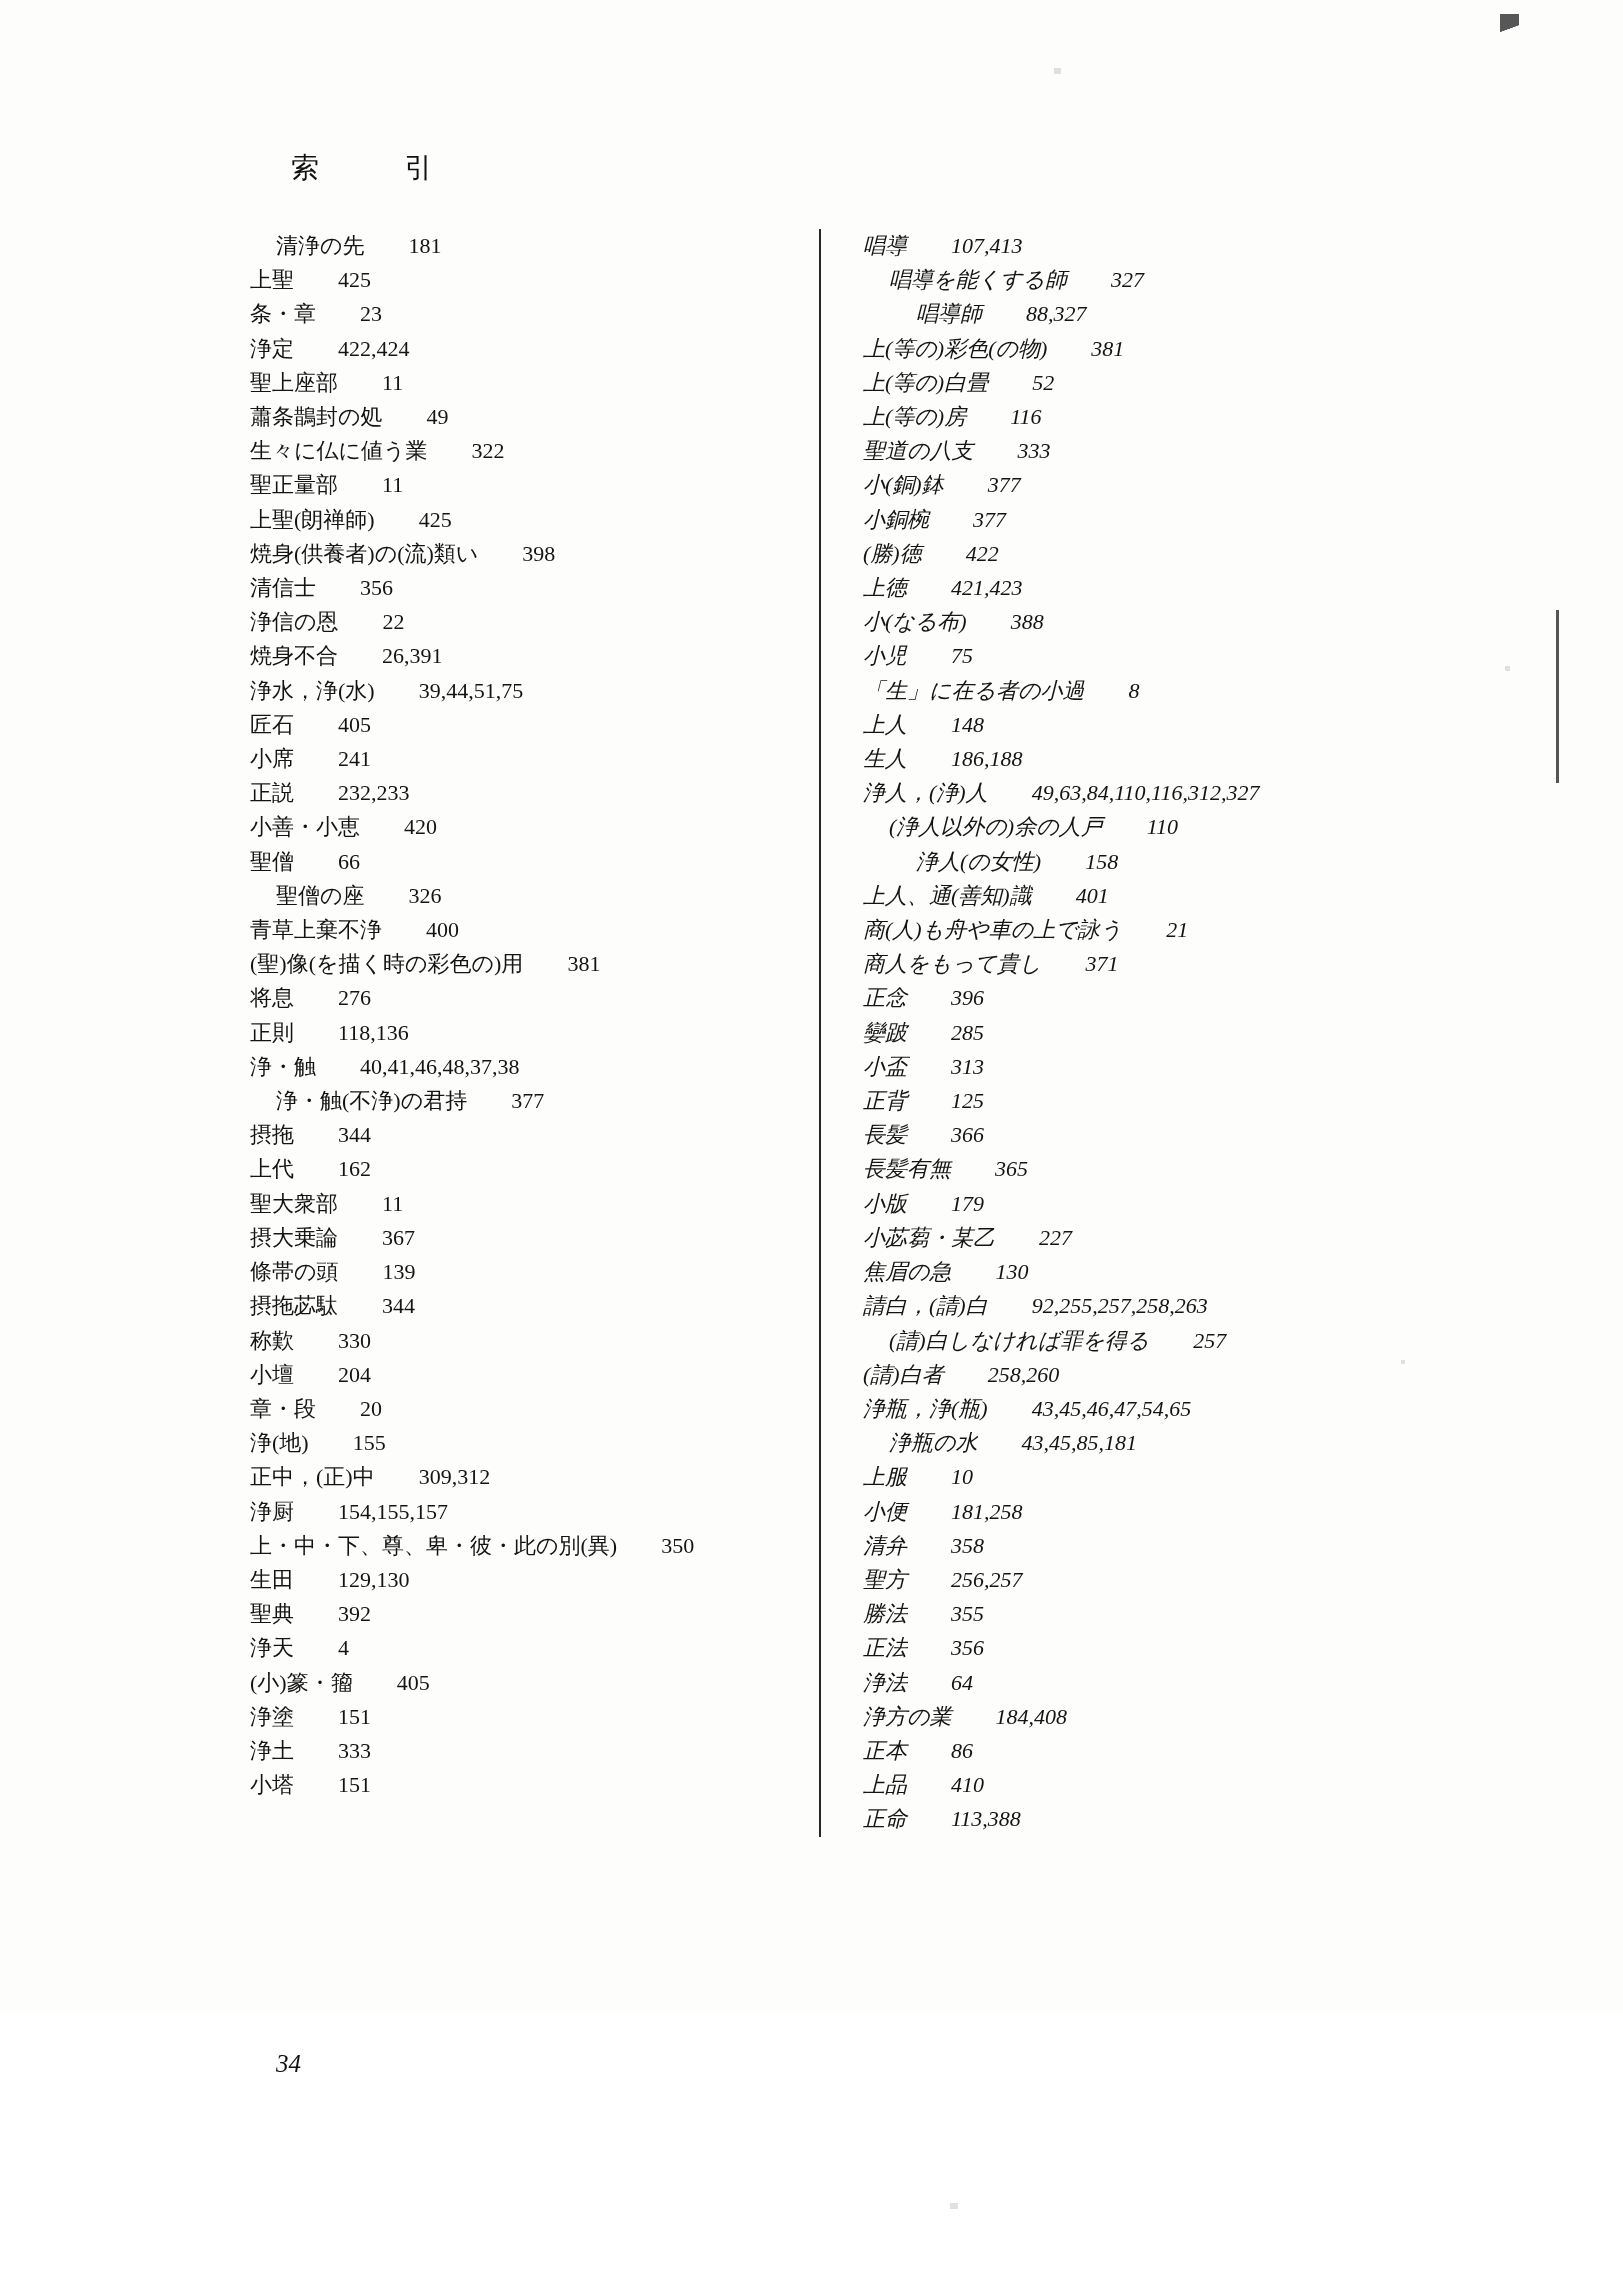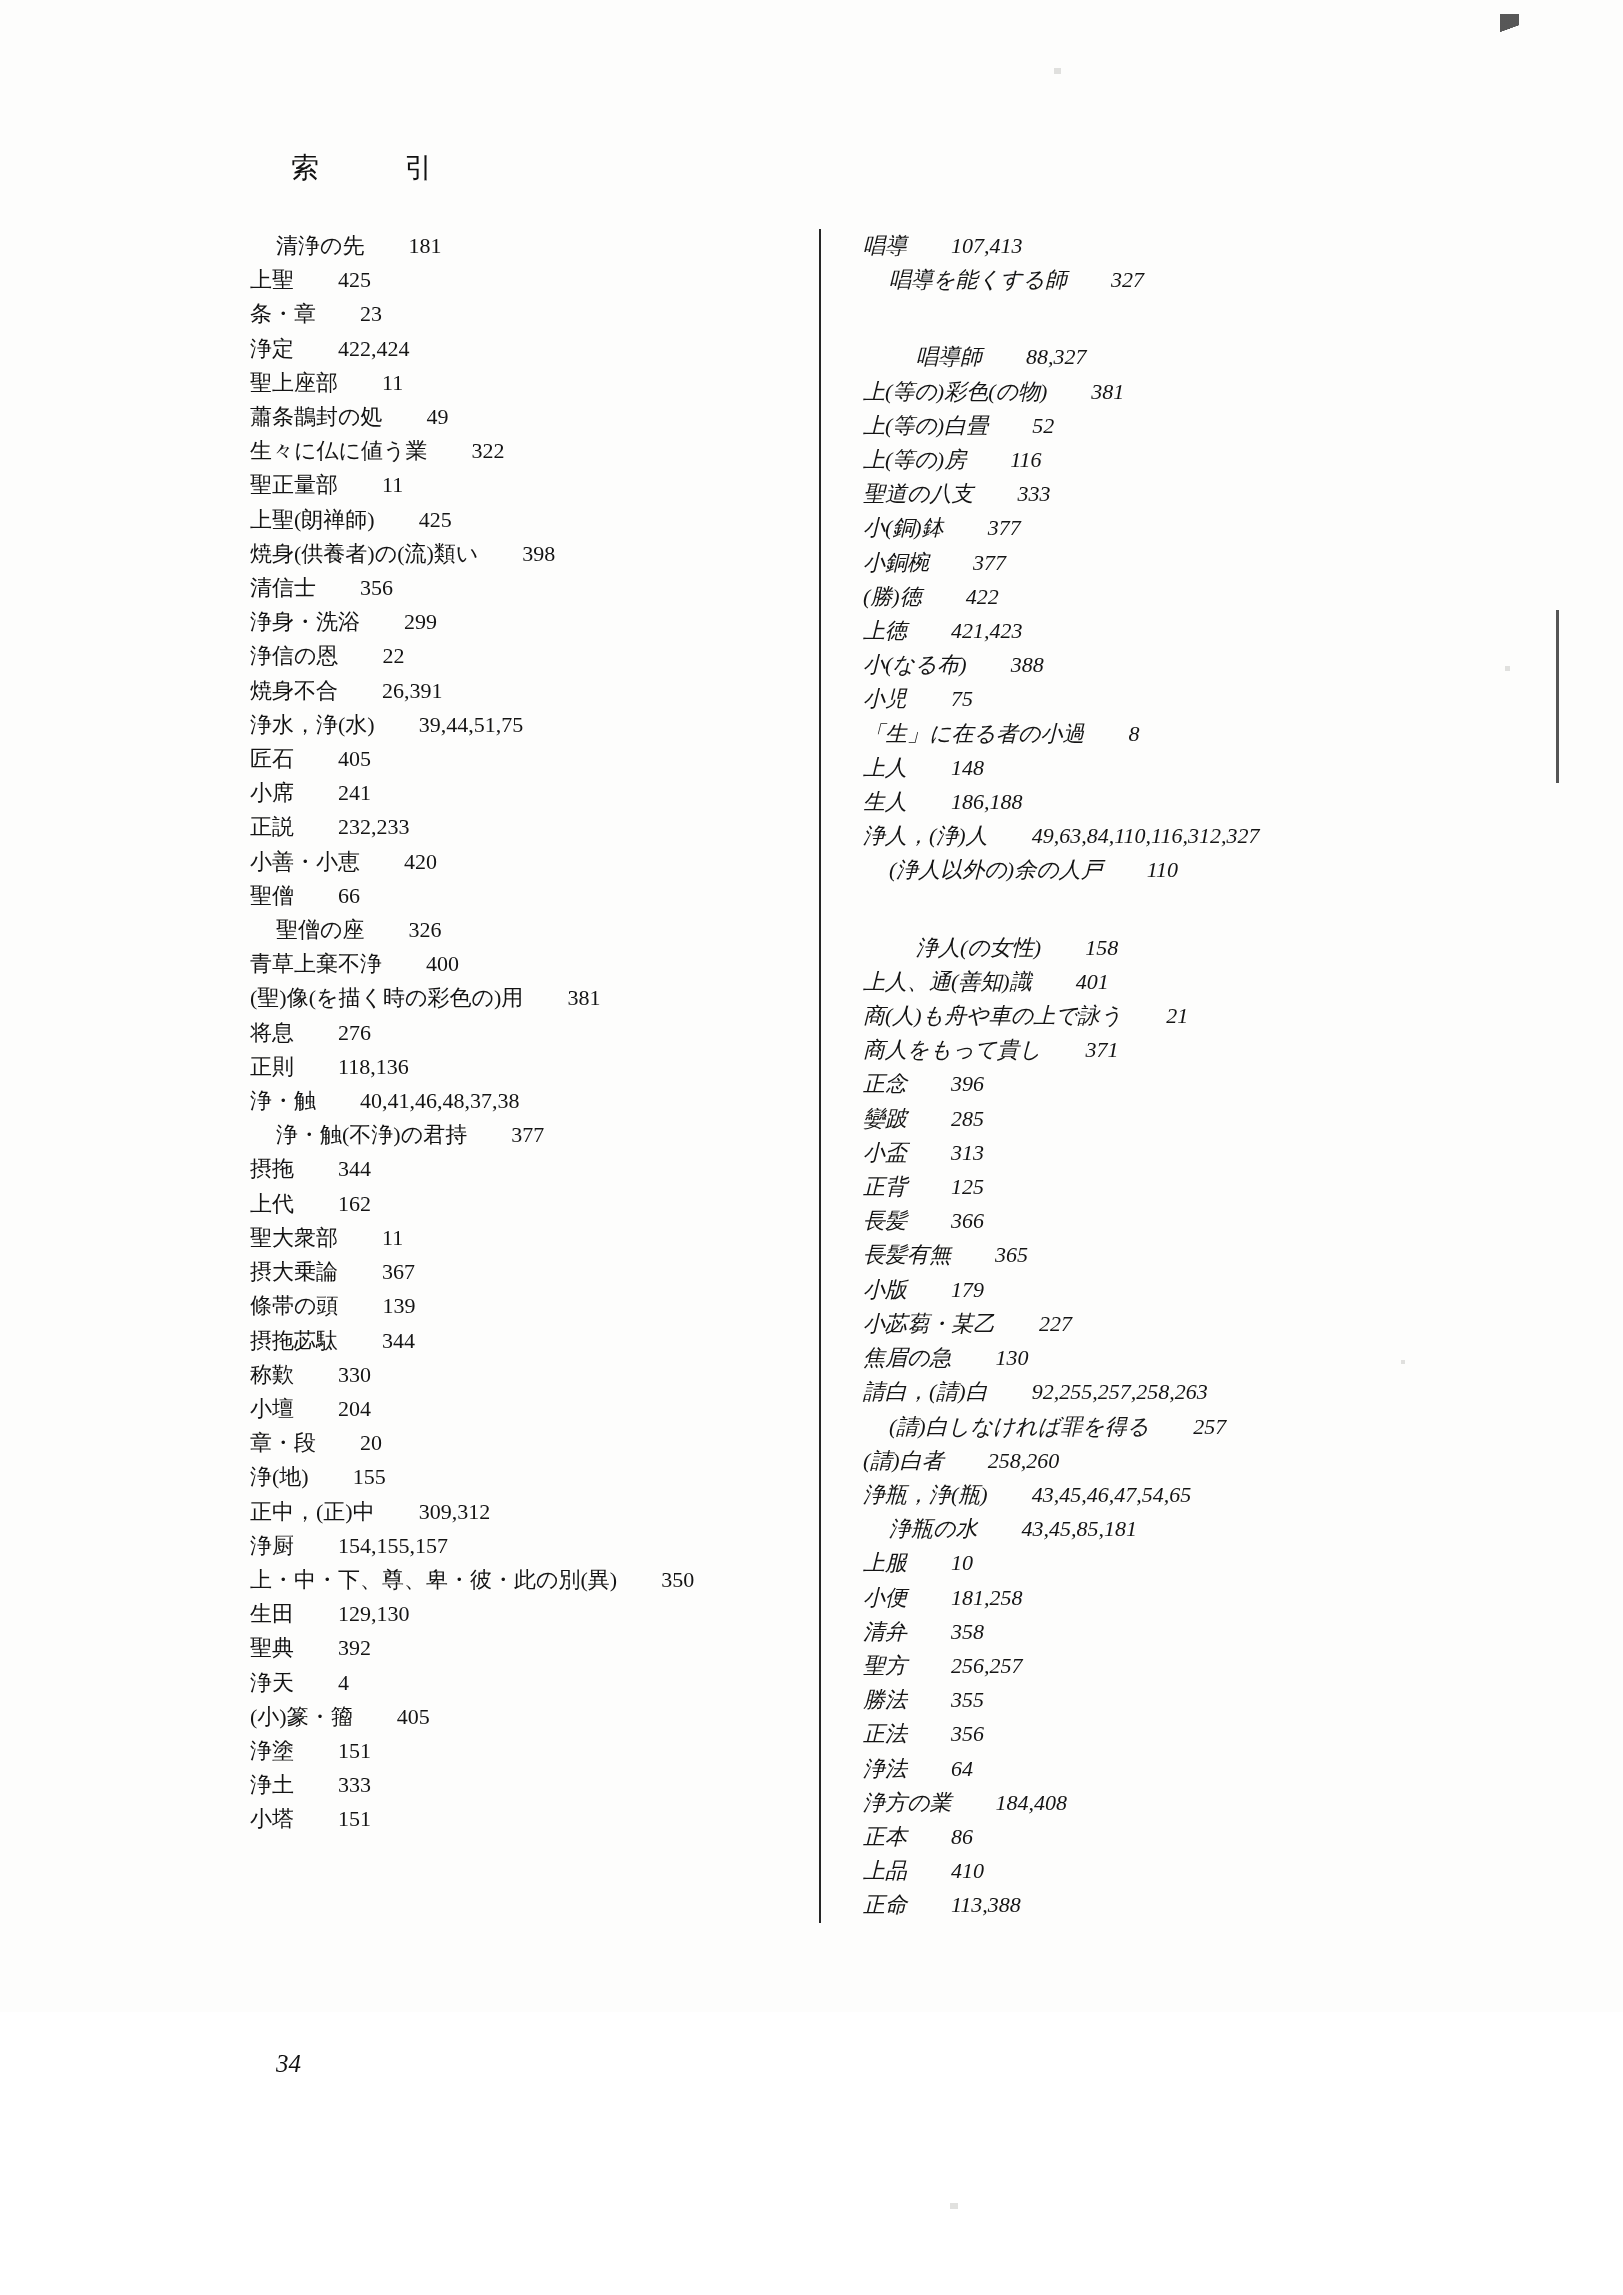--- a/index.html
+++ b/index.html
@@ -83,21 +83,21 @@
     color: #141414;
   }
   .entry .term {
     display: inline;
   }
   .entry .nums {
     display: inline;
   }
   .lvl1 { padding-left: 0px; }
   .lvl2 { padding-left: 26px; }
-  .lvl3 { padding-left: 53px; margin-top: 43px; }
+  .lvl3 { padding-left: 53px; }
   .folio {
     position: absolute;
     left: 276px;
     top: 2050px;
     font-size: 25px;
     font-style: italic;
     color: #111;
   }
 </style>
 </head>
@@ -121,21 +121,20 @@
         <div class="entry lvl1"><span class="term">上聖</span><span>　　</span><span class="nums">425</span></div>
         <div class="entry lvl1"><span class="term">条・章</span><span>　　</span><span class="nums">23</span></div>
         <div class="entry lvl1"><span class="term">浄定</span><span>　　</span><span class="nums">422,424</span></div>
         <div class="entry lvl1"><span class="term">聖上座部</span><span>　　</span><span class="nums">11</span></div>
         <div class="entry lvl1"><span class="term">蕭条鵲封の処</span><span>　　</span><span class="nums">49</span></div>
         <div class="entry lvl1"><span class="term">生々に仏に値う業</span><span>　　</span><span class="nums">322</span></div>
         <div class="entry lvl1"><span class="term">聖正量部</span><span>　　</span><span class="nums">11</span></div>
         <div class="entry lvl1"><span class="term">上聖(朗禅師)</span><span>　　</span><span class="nums">425</span></div>
         <div class="entry lvl1"><span class="term">焼身(供養者)の(流)類い</span><span>　　</span><span class="nums">398</span></div>
         <div class="entry lvl1"><span class="term">清信士</span><span>　　</span><span class="nums">356</span></div>
-        <div class="entry lvl1"><span class="term">浄身・洗浴</span><span>　　</span><span class="nums">299</span></div>
         <div class="entry lvl1"><span class="term">浄信の恩</span><span>　　</span><span class="nums">22</span></div>
         <div class="entry lvl1"><span class="term">焼身不合</span><span>　　</span><span class="nums">26,391</span></div>
         <div class="entry lvl1"><span class="term">浄水，浄(水)</span><span>　　</span><span class="nums">39,44,51,75</span></div>
         <div class="entry lvl1"><span class="term">匠石</span><span>　　</span><span class="nums">405</span></div>
         <div class="entry lvl1"><span class="term">小席</span><span>　　</span><span class="nums">241</span></div>
         <div class="entry lvl1"><span class="term">正説</span><span>　　</span><span class="nums">232,233</span></div>
         <div class="entry lvl1"><span class="term">小善・小恵</span><span>　　</span><span class="nums">420</span></div>
         <div class="entry lvl1"><span class="term">聖僧</span><span>　　</span><span class="nums">66</span></div>
         <div class="entry lvl2"><span class="term">聖僧の座</span><span>　　</span><span class="nums">326</span></div>
         <div class="entry lvl1"><span class="term">青草上棄不浄</span><span>　　</span><span class="nums">400</span></div>

